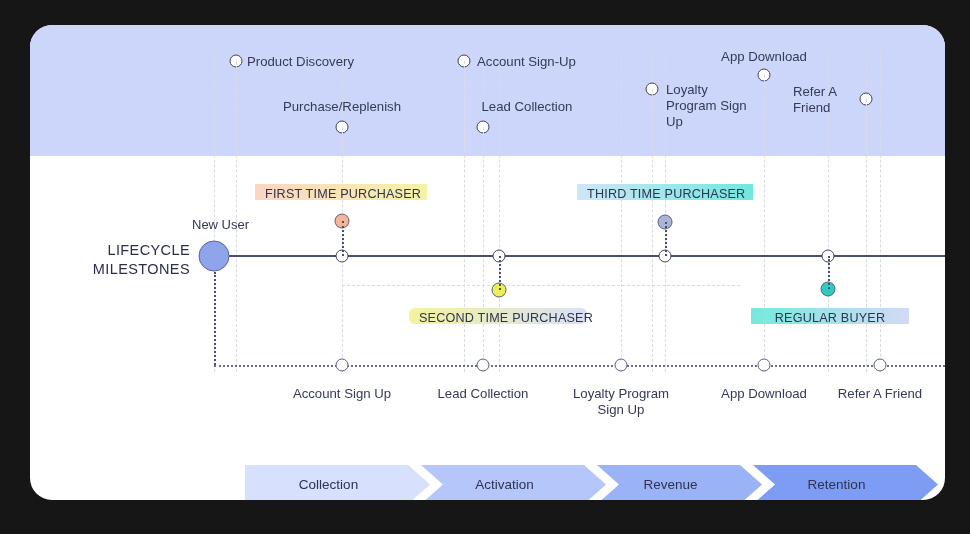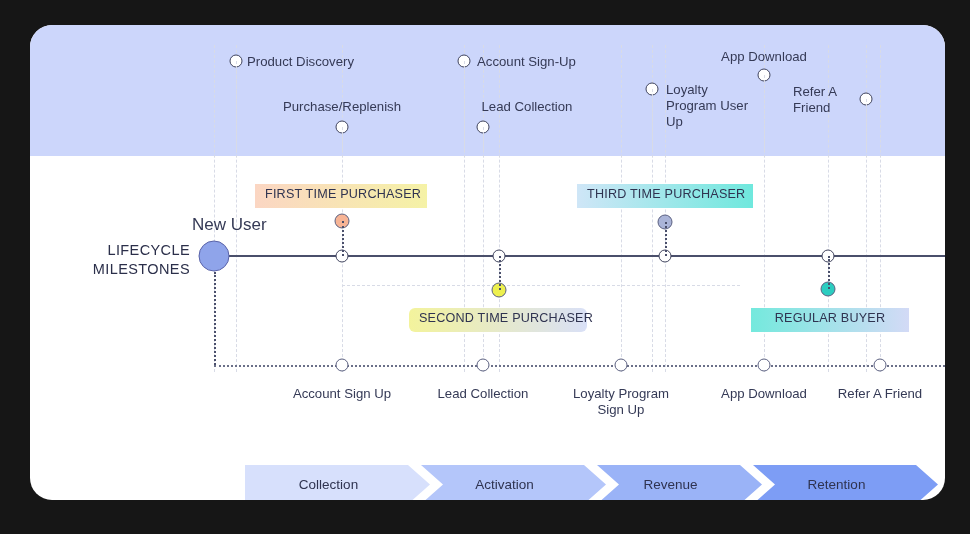--- a/index.html
+++ b/index.html
@@ -56,21 +56,21 @@
 
   
   .hline{position:absolute;height:2px;background:#4a4f6b;}
   .vdot{position:absolute;width:0;border-left:2px dotted #4a4f6b;}
   .hdot{position:absolute;height:0;border-top:2px dotted #6b7089;}
   .guide-v{position:absolute;width:0;border-left:1px dashed #d8dbe6;}
   .guide-h{position:absolute;height:0;border-top:1px dashed #d8dbe6;}
 
   
   .badge{
-    position:absolute;height:24px;line-height:20px;
+    position:absolute;height:16px;line-height:20px;
     font-size:12.6px;letter-spacing:.2px;color:#2f3350;
     text-align:center;transform:translateX(-50%);
     white-space:nowrap;padding:0 10px;box-sizing:border-box;
   }
 
   
   .stages{position:absolute;left:215px;top:440px;height:39px;}
   .chev{
     position:absolute;top:0;height:39px;
     display:flex;align-items:center;justify-content:center;
@@ -113,36 +113,36 @@
         <div class="lbl center" style="left: 312px; top: 74px; width: 200px; margin-left: -100px; transform: none; text-align: center;">Purchase/Replenish</div>
         <div class="guide-v" style="left: 312px; top: 102px; height: 23px;"></div>
         <div class="node hollow small" style="left: 434px; top: 36px;"></div>
         <div class="lbl left" style="left: 447px; top: 29px;">Account Sign-Up</div>
         <div class="guide-v" style="left: 434px; top: 36px; height: 89px;"></div>
         <div class="node hollow small" style="left: 453px; top: 102px;"></div>
         <div class="lbl center" style="left: 497px; top: 74px; width: 200px; margin-left: -100px; transform: none; text-align: center;">Lead Collection</div>
         <div class="guide-v" style="left: 453px; top: 102px; height: 23px;"></div>
         <div class="node hollow small" style="left: 622px; top: 64px;"></div>
         <div class="lbl left" style="left: 636px; top: 57px;">Loyalty
-Program User
+Program Sign
 Up</div>
         <div class="guide-v" style="left: 622px; top: 64px; height: 61px;"></div>
         <div class="node hollow small" style="left: 734px; top: 50px;"></div>
         <div class="lbl center" style="left: 734px; top: 24px; width: 200px; margin-left: -100px; transform: none; text-align: center;">App Download</div>
         <div class="guide-v" style="left: 734px; top: 50px; height: 75px;"></div>
         <div class="node hollow small" style="left: 836px; top: 74px;"></div>
         <div class="lbl left" style="left: 763px; top: 59px;">Refer A
 Friend</div>
         <div class="guide-v" style="left: 836px; top: 74px; height: 51px;"></div>
       </div>
 
     <div id="lifecycle-layer">
         <div class="hline" style="left: 184px; top: 230px; width: 731px;"></div>
         <div class="node big" style="left: 184px; top: 231px;"></div>
-        <div class="lbl" style="left: 162px; top: 192px; font-size: 17px;">New User</div>
+        <div class="lbl" style="left: 162px; top: 192px; font-size: 13px;">New User</div>
         <div class="node hollow small" style="left: 312px; top: 231px;"></div>
         <div class="node hollow small" style="left: 469px; top: 231px;"></div>
         <div class="node hollow small" style="left: 635px; top: 231px;"></div>
         <div class="node hollow small" style="left: 798px; top: 231px;"></div>
         <div class="node filled" style="left: 312px; top: 196px; background: rgb(247, 180, 149);"></div>
         <div class="vdot" style="left: 312px; top: 196px; height: 35px;"></div>
         <div class="node filled" style="left: 469px; top: 265px; background: rgb(237, 240, 78);"></div>
         <div class="vdot" style="left: 469px; top: 231px; height: 34px;"></div>
         <div class="node filled" style="left: 635px; top: 197px; background: rgb(170, 180, 216);"></div>
         <div class="vdot" style="left: 635px; top: 197px; height: 34px;"></div>

